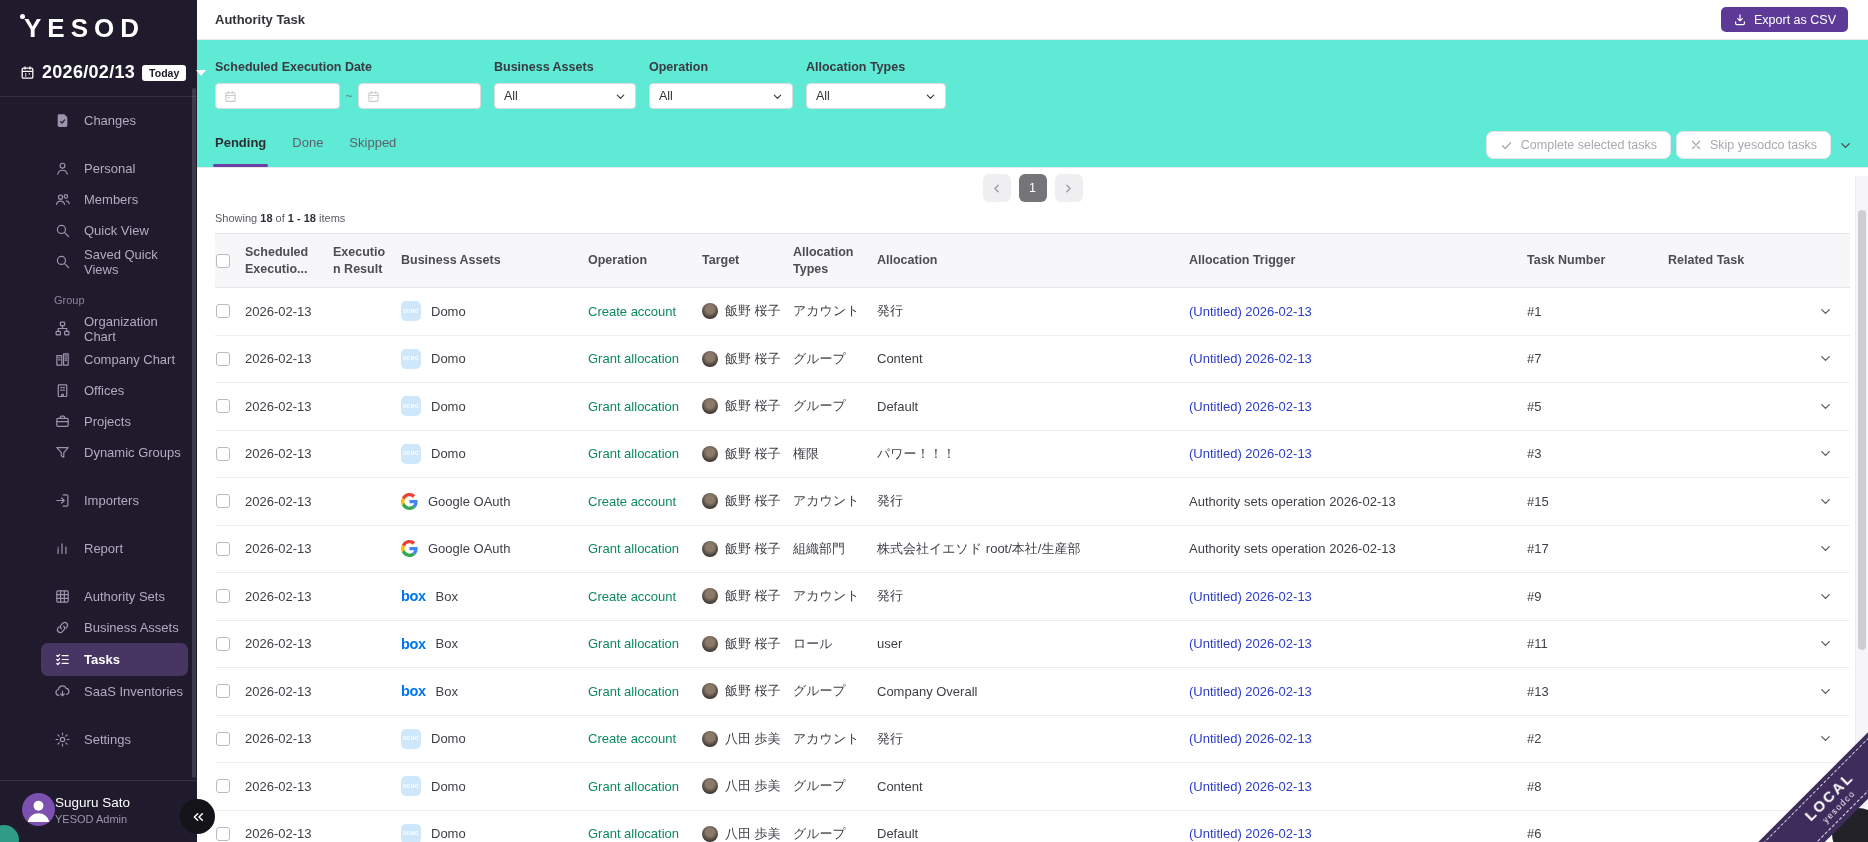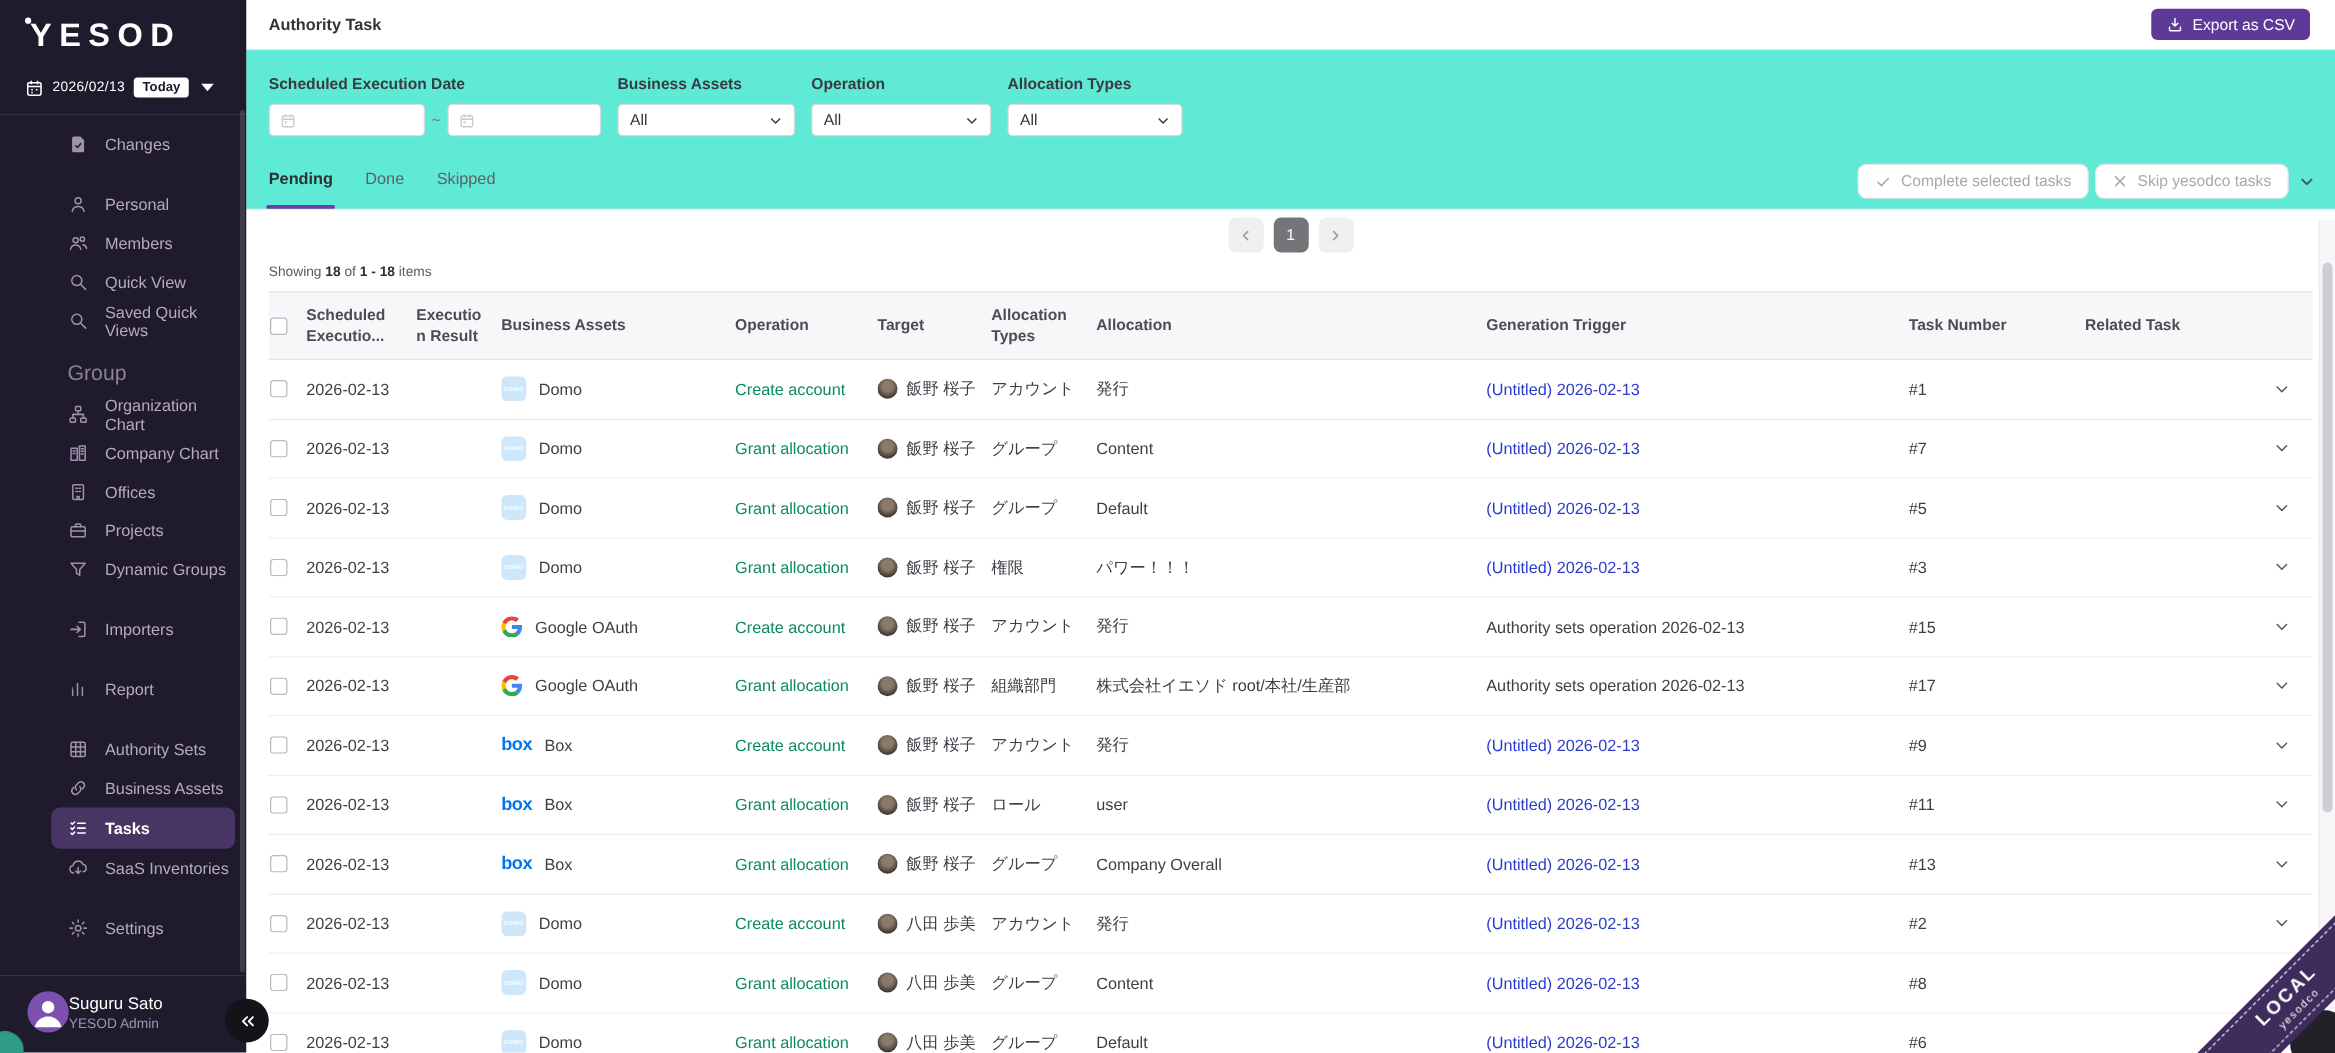--- a/index.html
+++ b/index.html
@@ -15,26 +15,26 @@
   
   .sidebar {
     position:fixed; left:0; top:0; width:197px; height:842px;
     background:var(--sidebar-bg); color:#b3abbf; z-index:20;
   }
   .logo { padding:13px 0 0 24px; position:relative; }
   .logo-text { font-size:26px; font-weight:800; letter-spacing:6px; color:#fff; }
   .logo-dot { position:absolute; left:20px; top:14px; width:5px; height:5px; border-radius:50%; background:#fff; }
   .date-row { display:flex; align-items:center; gap:7px; padding:18px 0 0 20px; }
   .date-row .cal-ic { color:#fff; }
-  .date-value { font-size:11px; font-weight:normal; color:#fff; letter-spacing:.3px; }
+  .date-value { font-size:18px; font-weight:bold; color:#fff; letter-spacing:.3px; }
   .today-badge { background:#fff; color:#1d1729; font-size:10.5px; font-weight:bold; padding:2px 7px; border-radius:3px; }
   .date-caret { width:0; height:0; border-left:5px solid transparent; border-right:5px solid transparent; border-top:6px solid #fff; margin-left:3px; }
   .side-divider { border-top:1px solid rgba(255,255,255,.09); margin:13px 0 8px; }
   .nav { position:relative;padding-left:32px; }
-  .nav-section-label { font-size:17px; color:#8a8399; padding:17px 0 7px 22px; }
+  .nav-section-label { font-size:11px; color:#8a8399; padding:17px 0 7px 22px; }
   .nav-item { display:flex; align-items:center; gap:13px; height:31px; padding:0 8px 0 22px; font-size:13px; cursor:pointer; }
   .nav-item .nav-ic { width:17px; height:17px; color:#9d93ad; flex:0 0 17px; }
   .nav-item .nav-ic svg { width:17px; height:17px; }
   .nav-item.active {
     margin:0 9px; padding-left:13px; height:33px; border-radius:7px;
     background:var(--active-nav); color:#fff; font-weight:bold;
   }
   .nav-item.active .nav-ic { color:#fff; }
   .nav-gap { height:17px; }
   .side-rail { position:absolute; right:1px; top:88px; width:4px; height:690px; background:rgba(255,255,255,.14); border-radius:2px; }
@@ -478,21 +478,21 @@
         <div class="cell">
           <input class="cb" type="checkbox" style="">
         </div>
         <div class="cell">Scheduled Executio...</div>
         <div class="cell">Execution Result</div>
         <div class="cell">Business Assets</div>
         <div class="cell">Operation</div>
         <div class="cell">Target</div>
         <div class="cell">Allocation Types</div>
         <div class="cell">Allocation</div>
-        <div class="cell">Generation Trigger</div>
+        <div class="cell">Allocation Trigger</div>
         <div class="cell">Task Number</div>
         <div class="cell">Related Task</div>
         <div class="cell"></div>
       </div>
     <div class="tbody" id="tbody">
         <div class="trow">
           <div class="cell">
             <input class="cb" type="checkbox" style="">
           </div>
           <div class="cell">2026-02-13</div>

